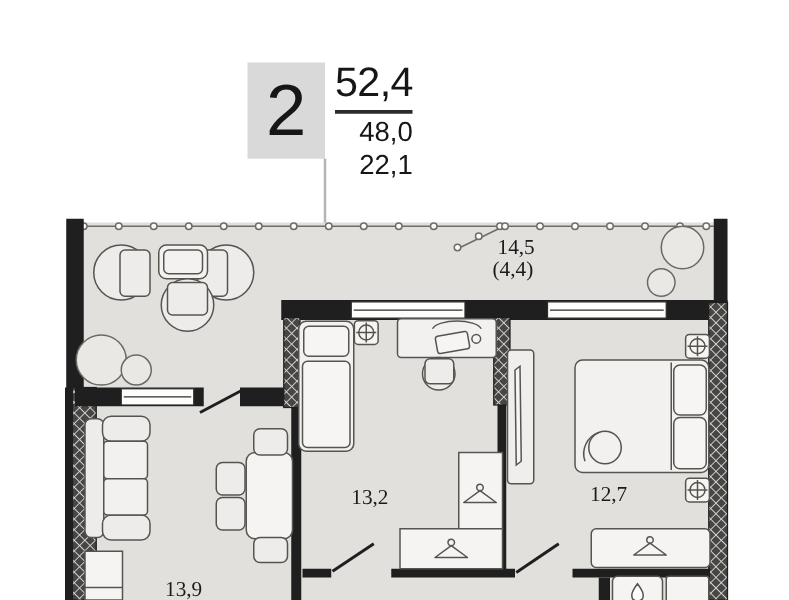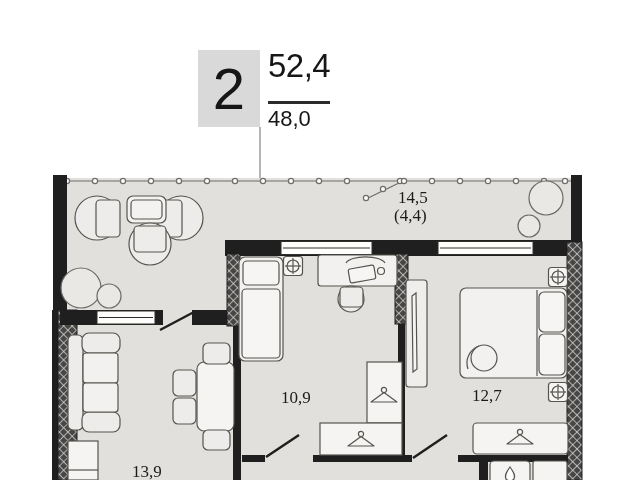--- a/index.html
+++ b/index.html
@@ -7,37 +7,38 @@
          font-family:"Liberation Sans", sans-serif;color:#1b1b1b;}
   #plan-svg{position:absolute;left:0;top:0;}
   .abs{position:absolute;}
   
   .badge{left:198px;top:50px;width:62px;height:77px;background:#d9d9d9;
          display:flex;align-items:center;justify-content:center;}
   .badge span{font-size:58px;font-weight:500;line-height:1;color:#161616;}
   .callout{left:259px;top:127px;width:2px;height:55px;background:#b5b5b3;}
   .figures{left:268px;top:49px;line-height:1;}
   .fig-total{font-size:33px;letter-spacing:-0.5px;display:inline-block;
-             border-bottom:3px solid #2b2b2b;padding-bottom:19px;color:#161616;}
-  .fig-sub{font-size:22px;margin-top:4px;color:#161616;}
+             border-bottom:3px solid #2b2b2b;padding-bottom:6px;color:#161616;}
+  .fig-sub{font-size:22px;margin-top:4px;color:#161616;text-align:right;}
   
   .room-label{font-size:17px;color:#1b1b1b;white-space:nowrap;font-family:Liberation Serif, serif;}
 </style>
 </head>
 <body>
 
 <div id="stage">
 
   <div class="abs badge">
     <span>2</span>
   </div>
   <div class="abs callout"></div>
   <div class="abs figures">
     <div class="fig-total">52,4</div>
     <div class="fig-sub">48,0</div>
+    <div class="fig-sub">22,1</div>
   </div>
 
   <svg id="plan-svg" width="631" height="480" viewBox="0 0 631 480">
     <defs>
       <pattern id="hatch" width="6" height="6" patternUnits="userSpaceOnUse" patternTransform="rotate(45)">
         <rect width="6" height="6" fill="#474645"></rect>
         <path d="M0,6 L6,6 L6,0" stroke="#d8d7d4" stroke-width="1.4" fill="none"></path>
       </pattern>
       <g id="radiator">
         <rect x="-9.5" y="-9.5" width="19" height="19" rx="3" fill="#f6f5f3" stroke="#56544f" stroke-width="1.2"></rect>
@@ -197,16 +198,16 @@
       <g>
         <rect x="490" y="461" width="40" height="25" rx="4" fill="#f5f4f2"></rect>
         <use href="#drop" x="510" y="475"></use>
         <rect x="533" y="461" width="34" height="25" rx="2" fill="#f5f4f2"></rect>
       </g>
     </g>
   </svg>
 
   <div class="abs room-label" style="left:398px;top:188px;">14,5</div>
   <div class="abs room-label" style="left:394px;top:206px;">(4,4)</div>
-  <div class="abs room-label" style="left:281px;top:388px;">10,9</div>
+  <div class="abs room-label" style="left:281px;top:388px;">13,2</div>
   <div class="abs room-label" style="left:472px;top:386px;">12,7</div>
   <div class="abs room-label" style="left:132px;top:462px;">13,9</div>
 </div>
 
 </body></html>

